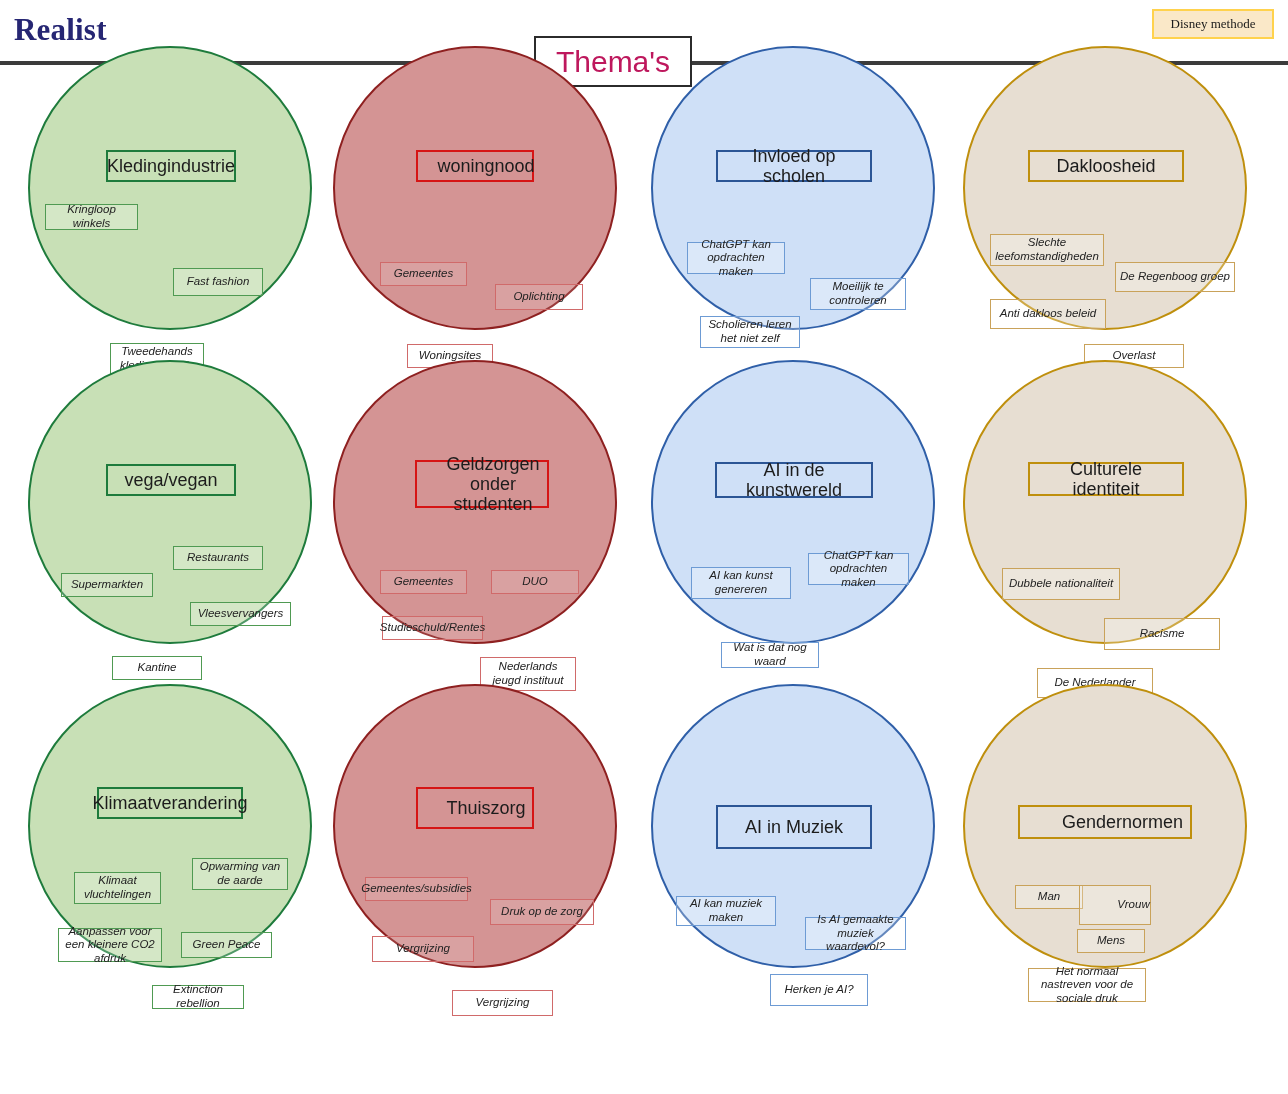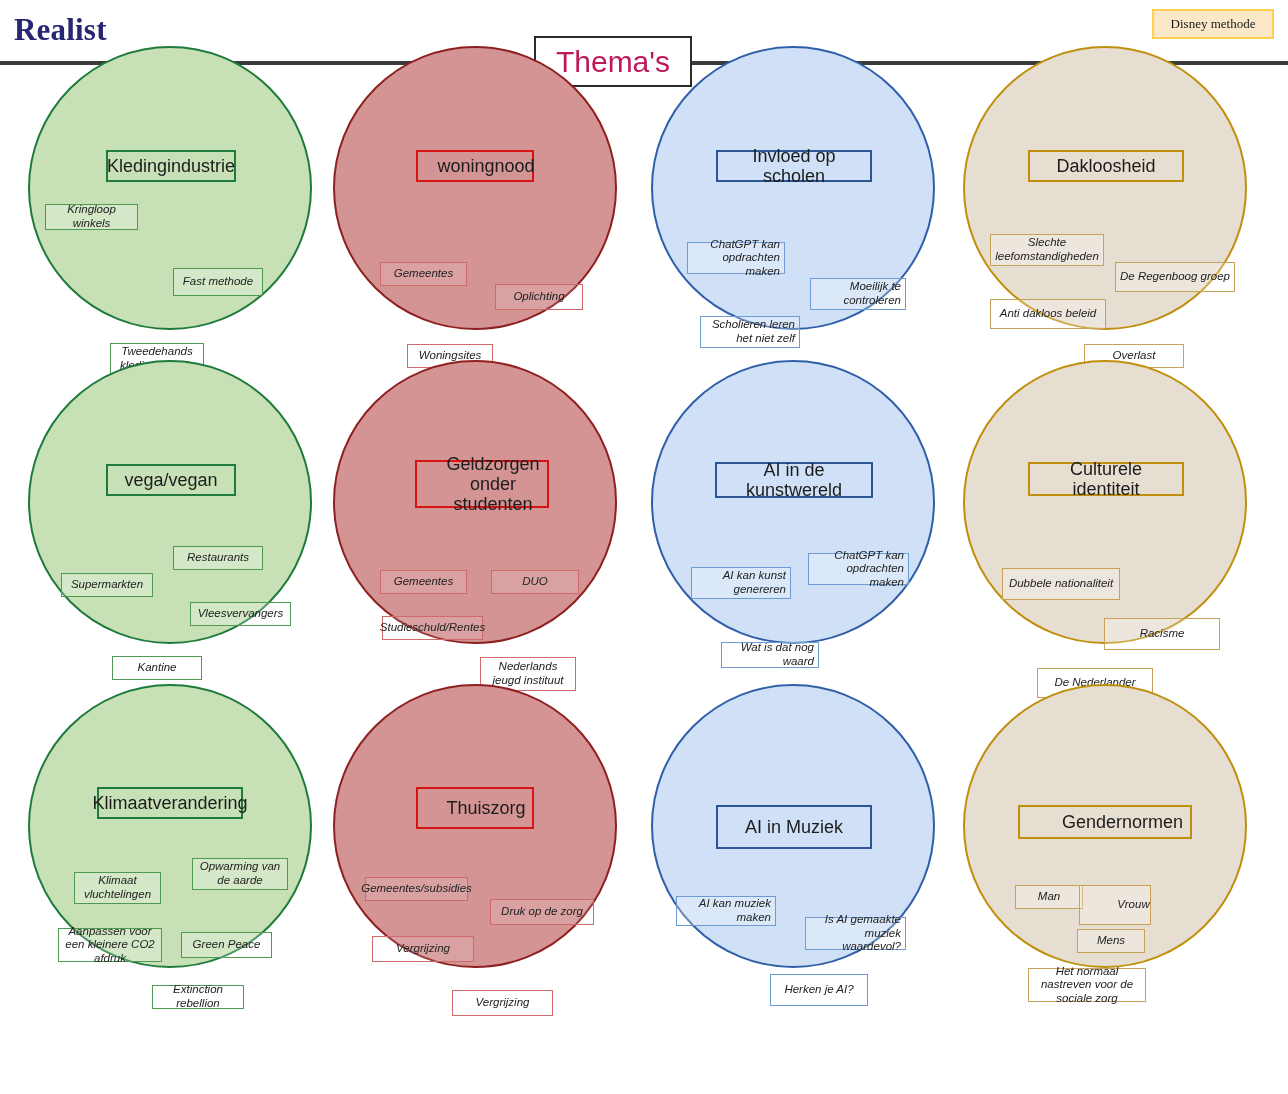--- a/index.html
+++ b/index.html
@@ -86,38 +86,38 @@
   .bubble.blue  { background: #cfe0f7; border-color: #2f5fa8; border-width: 2.5px; }
   .bubble.gold  { background: #e7ded2; border-color: #bf8f0d; border-width: 2.5px; }
 
   .bubble-title.green { border-color: #1e7b3c; }
   .bubble-title.red   { border-color: #d61414; padding-left: 28px; }
   .bubble-title.blue  { border-color: #2b5595; }
   .bubble-title.gold  { border-color: #bf8f0d; }
 
   .node.green { border-color: #4f9a52; background: rgba(255,255,255,0.22); }
   .node.red   { border-color: #d06a6a; background: rgba(255,255,255,0.12); }
-  .node.blue  { border-color: #6d9bd4; background: rgba(255,255,255,0.26); text-align: right; }
+  .node.blue  { border-color: #6d9bd4; background: rgba(255,255,255,0.26); }
   .node.gold  { border-color: #c9a25a; background: rgba(255,255,255,0.24); }
 </style>
 </head>
 <body>
 
 <div id="header">
   <div id="header-rule"></div>
   <div id="realist-title">Realist</div>
   <div id="disney-badge">Disney methode</div>
   <div id="themas-box">Thema's</div>
 </div>
 
 <div id="board">
     <div class="bubble green" style="left: 28px; top: -44px; width: 284px; height: 284px;"></div>
     <div class="bubble-title green" style="left: 106px; top: 60px; width: 130px; height: 32px; font-size: 18px;">Kledingindustrie</div>
     <div class="node green" style="left: 45px; top: 114px; width: 93px; height: 26px;">Kringloop winkels</div>
-    <div class="node green" style="left: 173px; top: 178px; width: 90px; height: 28px;">Fast methode</div>
+    <div class="node green" style="left: 173px; top: 178px; width: 90px; height: 28px;">Fast fashion</div>
     <div class="node green" style="left: 110px; top: 253px; width: 94px; height: 32px;">Tweedehands kledingwinkels</div>
     <div class="bubble red" style="left: 333px; top: -44px; width: 284px; height: 284px;"></div>
     <div class="bubble-title red" style="left: 416px; top: 60px; width: 118px; height: 32px; font-size: 18px;">woningnood</div>
     <div class="node red" style="left: 380px; top: 172px; width: 87px; height: 24px;">Gemeentes</div>
     <div class="node red" style="left: 495px; top: 194px; width: 88px; height: 26px;">Oplichting</div>
     <div class="node red" style="left: 407px; top: 254px; width: 86px; height: 24px;">Woningsites</div>
     <div class="bubble blue" style="left: 651px; top: -44px; width: 284px; height: 284px;"></div>
     <div class="bubble-title blue" style="left: 716px; top: 60px; width: 156px; height: 32px; font-size: 18px;">Invloed op scholen</div>
     <div class="node blue" style="left: 687px; top: 152px; width: 98px; height: 32px;">ChatGPT kan opdrachten maken</div>
     <div class="node blue" style="left: 810px; top: 188px; width: 96px; height: 32px;">Moeilijk te controleren</div>
@@ -166,14 +166,14 @@
     <div class="bubble blue" style="left: 651px; top: 594px; width: 284px; height: 284px;"></div>
     <div class="bubble-title blue" style="left: 716px; top: 715px; width: 156px; height: 44px; font-size: 18px;">AI in Muziek</div>
     <div class="node blue" style="left: 676px; top: 806px; width: 100px; height: 30px;">AI kan muziek maken</div>
     <div class="node blue" style="left: 805px; top: 827px; width: 101px; height: 33px;">Is AI gemaakte muziek waardevol?</div>
     <div class="node blue" style="left: 770px; top: 884px; width: 98px; height: 32px;">Herken je AI?</div>
     <div class="bubble gold" style="left: 963px; top: 594px; width: 284px; height: 284px;"></div>
     <div class="bubble-title gold" style="left: 1018px; top: 715px; width: 174px; height: 34px; font-size: 18px; padding-left: 41px;">Gendernormen</div>
     <div class="node gold" style="left: 1015px; top: 795px; width: 68px; height: 24px;">Man</div>
     <div class="node gold" style="left: 1079px; top: 795px; width: 72px; height: 40px; padding-left: 41px;">Vrouw</div>
     <div class="node gold" style="left: 1077px; top: 839px; width: 68px; height: 24px;">Mens</div>
-    <div class="node gold" style="left: 1028px; top: 878px; width: 118px; height: 34px;">Het normaal nastreven voor de sociale zorg</div>
+    <div class="node gold" style="left: 1028px; top: 878px; width: 118px; height: 34px;">Het normaal nastreven voor de sociale druk</div>
   </div>
 
 </body></html>

